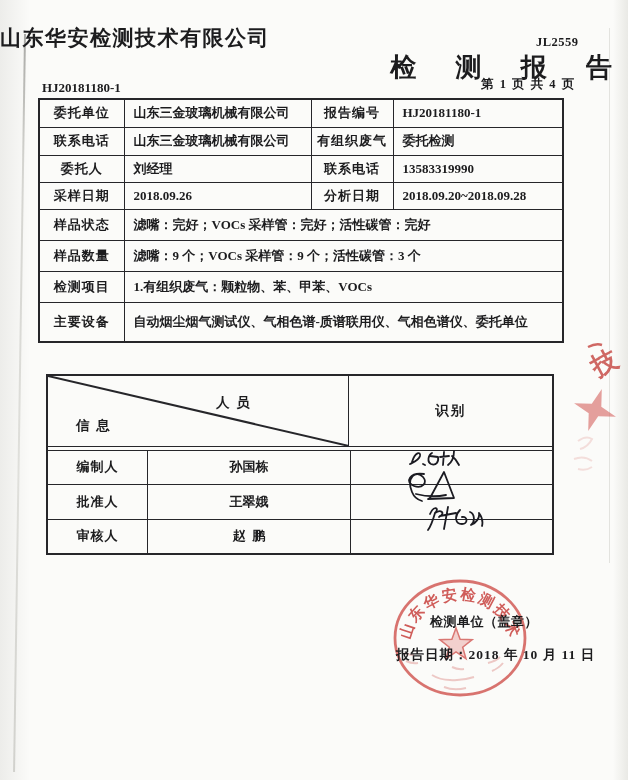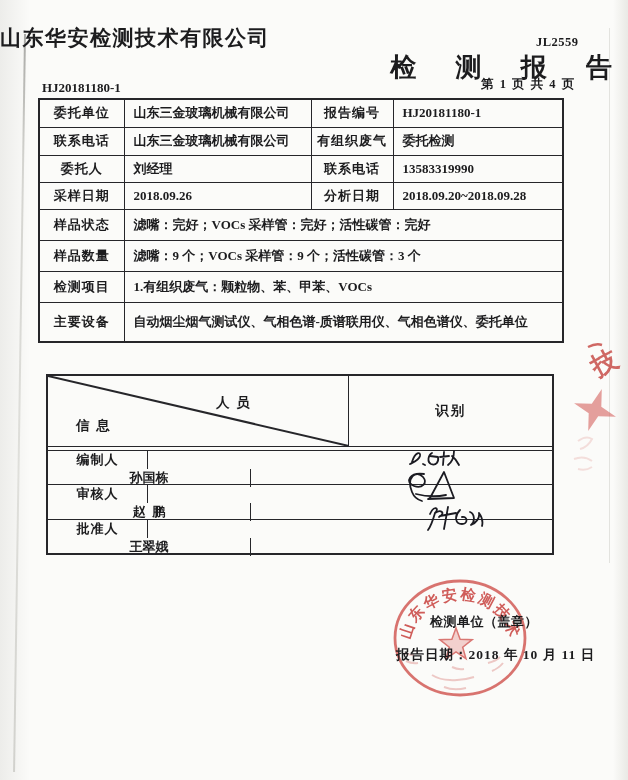--- a/index.html
+++ b/index.html
@@ -64,21 +64,21 @@
   .phead{position:relative;height:70px;border-bottom:1.5px solid #26262a;display:flex;}
   .pcorner{position:relative;width:301px;height:100%;}
   .pcorner svg{position:absolute;left:0;top:0;}
   .corner-top{position:absolute;left:160px;top:18px;font-size:13.5px;font-weight:bold;white-space:pre;margin-left:8px;}
   .corner-bottom{position:absolute;left:28px;top:41px;font-size:13.5px;font-weight:bold;white-space:pre;}
   .pright{
     width:203px;border-left:1.5px solid #26262a;display:flex;align-items:center;justify-content:center;
     font-size:13.5px;font-weight:bold;letter-spacing:2px;
   }
   .pbody{border-top:1.5px solid #26262a;margin-top:2.5px;}
-  .prow{display:flex;height:33.5px;border-top:1.5px solid #26262a;flex-direction:column;}
+  .prow{display:flex;height:33.5px;border-top:1.5px solid #26262a;}
   .prow:first-child{border-top:none;}
   .prole{width:99px;display:flex;align-items:center;justify-content:center;
     font-size:13px;font-weight:bold;letter-spacing:1px;border-right:1.5px solid #26262a;}
   .pname{width:202px;display:flex;align-items:center;justify-content:center;
     font-size:13px;font-weight:600;white-space:pre;border-right:1.5px solid #26262a;}
   .psig{flex:1;}
   
   .seal-instruction{left:430px;top:613px;font-size:13px;font-weight:bold;letter-spacing:.5px;z-index:5;}
   .report-date{left:396px;top:646px;font-size:13.5px;font-weight:bold;letter-spacing:1px;z-index:5;}
   .stamp-svg{left:392px;top:575px;z-index:3;}
@@ -163,27 +163,27 @@
       </div>
       <div class="pright">识别</div>
     </div>
     <div class="pbody">
       <div class="prow">
         <div class="prole">编制人</div>
         <div class="pname">孙国栋</div>
         <div class="psig"></div>
       </div>
       <div class="prow">
+        <div class="prole">批准人</div>
+        <div class="pname">王翠娥</div>
+        <div class="psig"></div>
+      </div>
+      <div class="prow">
         <div class="prole">审核人</div>
         <div class="pname">赵  鹏</div>
-        <div class="psig"></div>
-      </div>
-      <div class="prow">
-        <div class="prole">批准人</div>
-        <div class="pname">王翠娥</div>
         <div class="psig"></div>
       </div>
     </div>
   </div>
 
   <svg class="abs sig-svg" width="170" height="100" viewBox="0 0 170 100">
     <g stroke="#1b1b22" stroke-width="1.8" fill="none" stroke-linecap="round" stroke-linejoin="round">
       <path d="M12 22 C15 12 21 11 20 16 C19 20 14 22 10 24 M23 24 L25 25 M32 13 C28 15 27 22 31 24 C36 26 39 22 38 17 L30 16 M44 12 L43 25 M40 17 L49 16 M54 11 C54 17 52 22 48 25 M52 16 C56 19 58 23 59 25"></path>
       <path d="M24 34 C10 32 4 42 14 46 C22 49 28 43 23 37 C16 29 6 38 12 52 C14 57 18 60 22 61 M30 58 L44 32 L54 58 L28 59 Z M16 54 C24 56 36 57 46 55"></path>
       <path d="M30 74 C34 65 40 68 35 73 C41 69 46 73 39 77 M35 73 C33 80 31 86 28 90 M48 67 L44 89 M40 76 L56 73 M60 70 C54 76 55 84 62 84 C68 84 68 76 62 77 M70 72 C75 74 75 82 71 85 C76 83 80 78 79 73 C82 77 83 82 82 86"></path>

